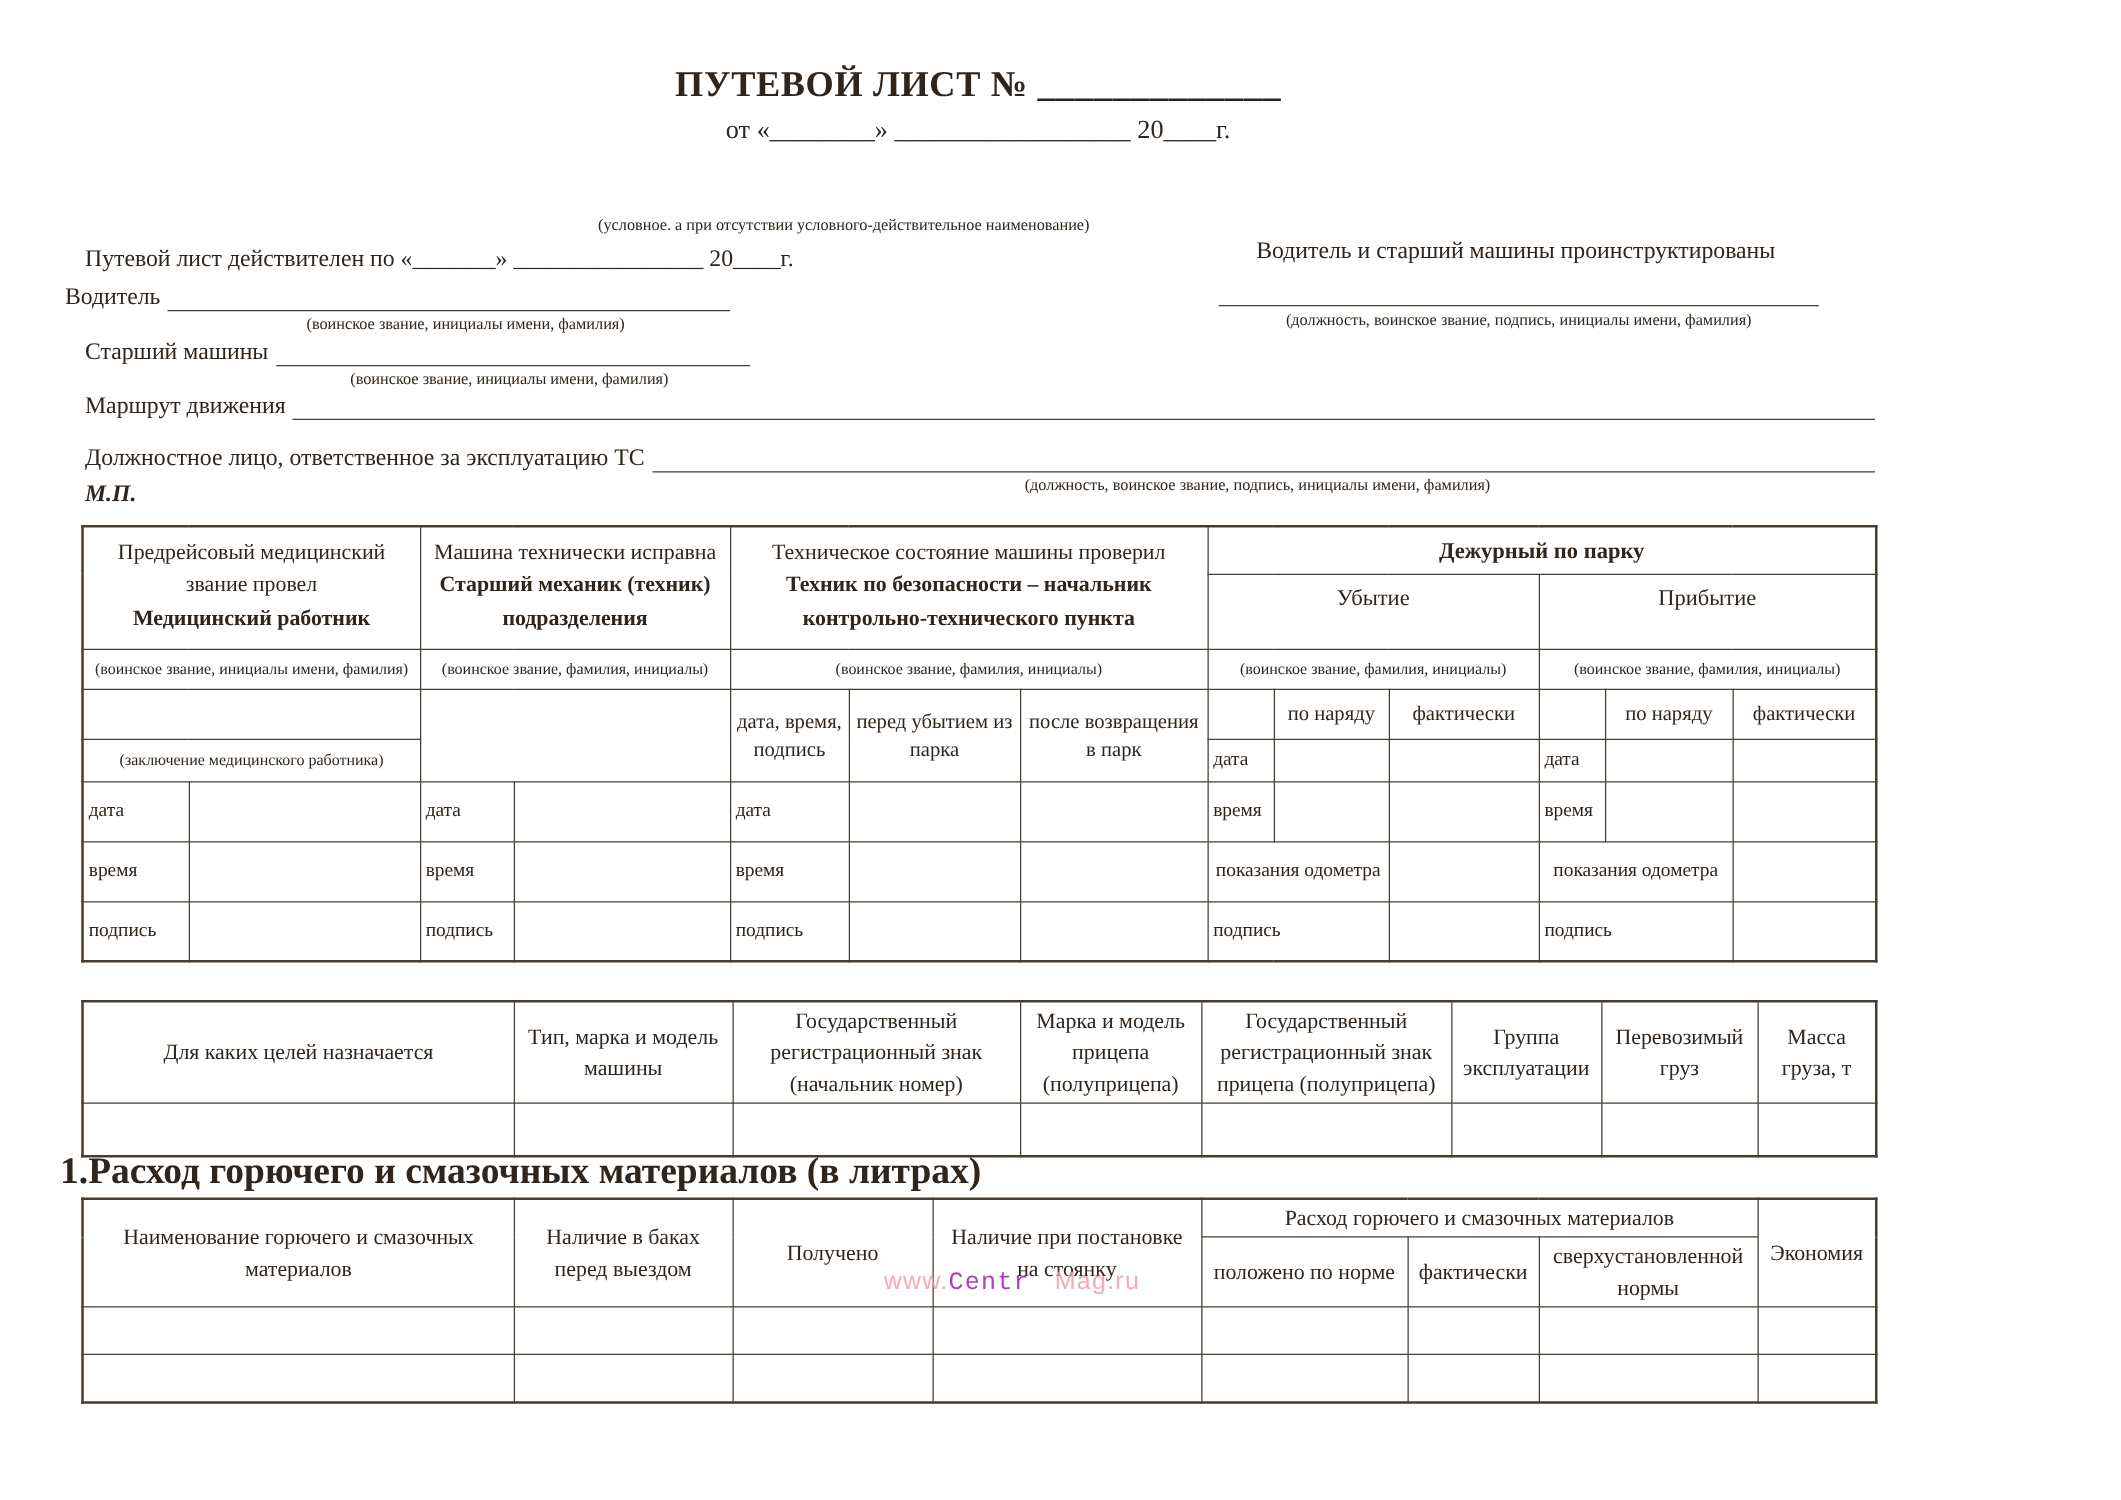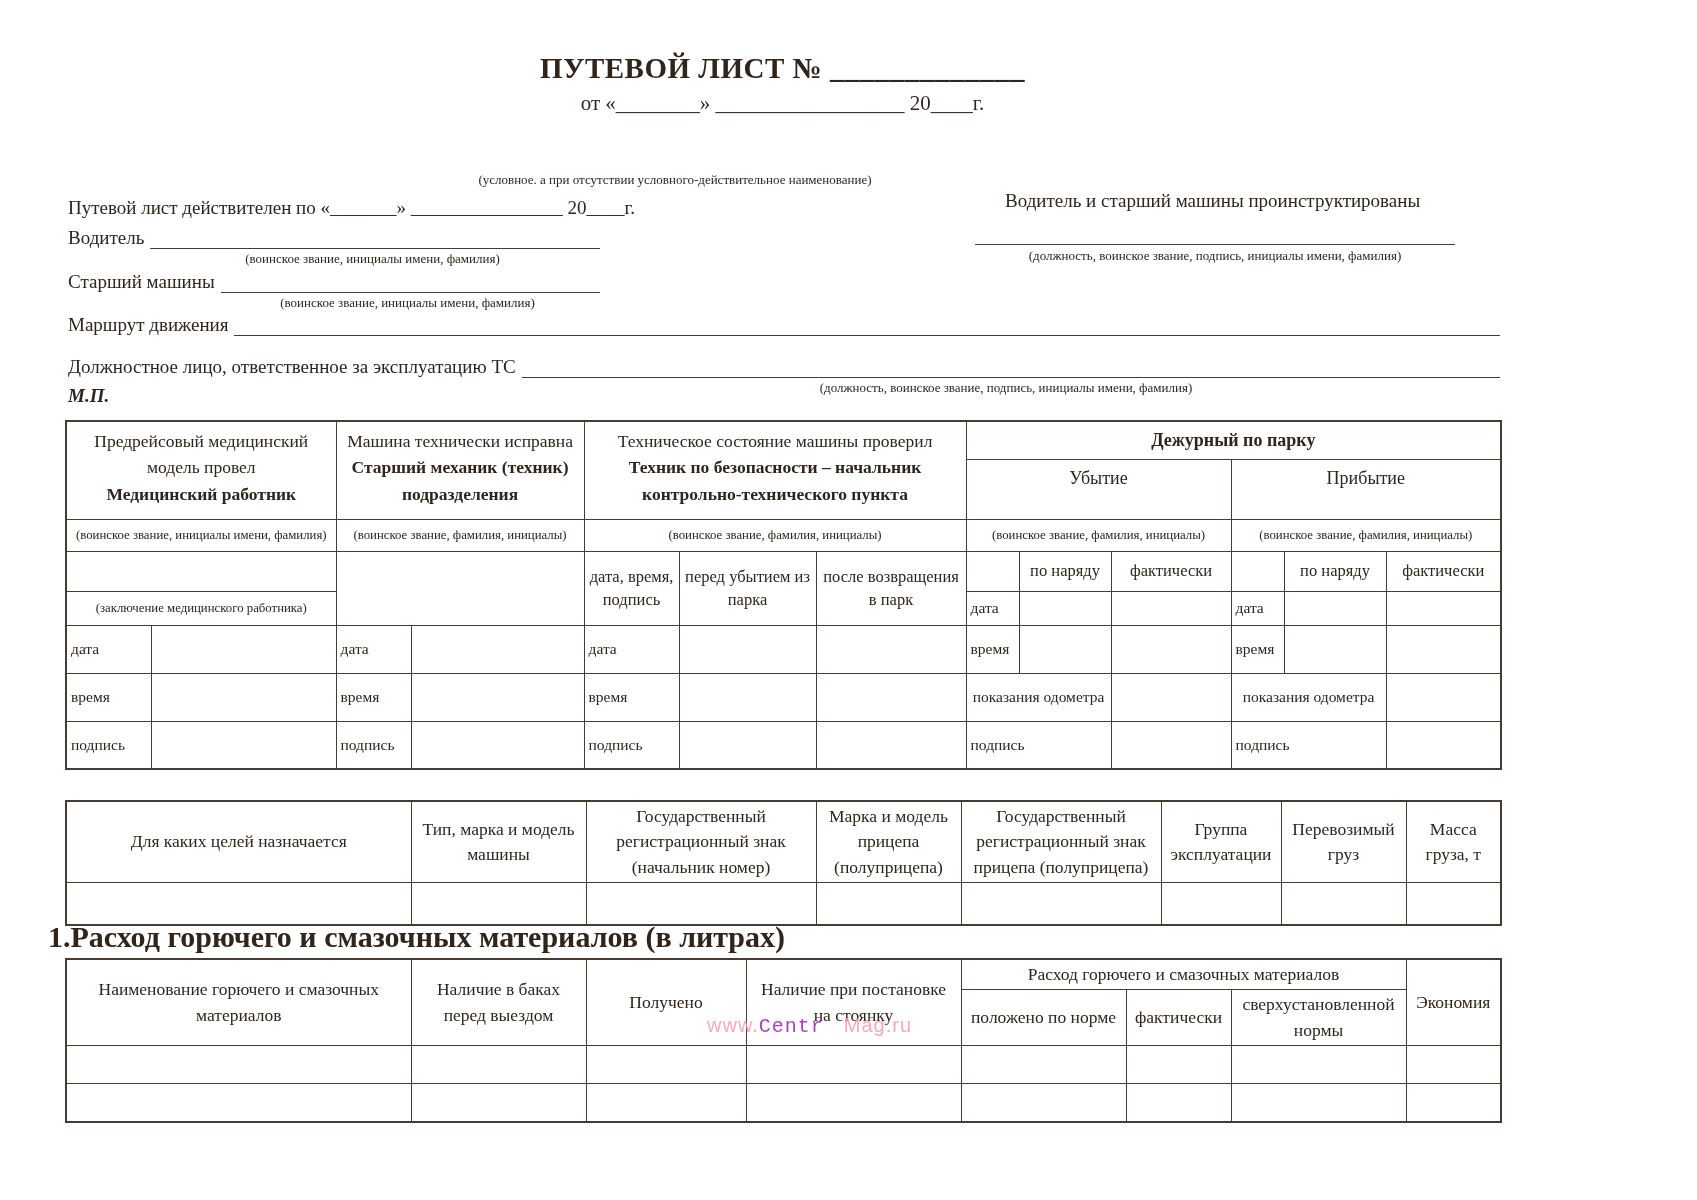--- a/index.html
+++ b/index.html
@@ -53,21 +53,21 @@
   </div>
 
   <div class="abs cap-s" style="left:445px; top:172px; width:460px;">(условное. а при отсутствии условного-действительное наименование)</div>
 
   <div class="abs plain" style="left:68px; top:197px;">Путевой лист действителен по «_______» ________________   20____г.</div>
 
   <div class="abs plain" style="left:1005px; top:190px;">Водитель и старший машины проинструктированы</div>
   <div class="abs" style="left:975px; top:220px; width:480px; border-bottom:1.5px solid #473c31; height:24px;"></div>
   <div class="abs cap-s" style="left:975px; top:248px; width:480px;">(должность, воинское звание, подпись, инициалы имени, фамилия)</div>
 
-  <div class="abs fline" style="left:68px; top:226px; width:532px;align-items:flex-end;">
+  <div class="abs fline" style="left:52px; top:226px; width:532px;align-items:flex-end;">
     <span class="lbl">Водитель</span>
     <span class="fill"></span>
   </div>
   <div class="abs cap-s" style="left:145px; top:251px; width:455px;">(воинское звание, инициалы имени, фамилия)</div>
 
   <div class="abs fline" style="left:68px; top:270px; width:532px;">
     <span class="lbl">Старший машины</span>
     <span class="fill"></span>
   </div>
   <div class="abs cap-s" style="left:215px; top:295px; width:385px;">(воинское звание, инициалы имени, фамилия)</div>
@@ -96,21 +96,21 @@
       <col style="width:53px">
         <col style="width:92px">
         <col style="width:120px">
       <col style="width:53px">
         <col style="width:102px">
         <col style="width:115px">
     </colgroup>
     <tbody>
         <tr style="height:38px;">
       <td colspan="2" rowspan="2" class="hdr">
-        <div>Предрейсовый медицинский модель провел</div>
+        <div>Предрейсовый медицинский звание провел</div>
         <div class="ttl">Медицинский работник</div>
       </td>
       <td colspan="2" rowspan="2" class="hdr">
         <div>Машина технически исправна</div>
         <div class="ttl">Старший механик (техник) подразделения</div>
       </td>
       <td colspan="3" rowspan="2" class="hdr">
         <div>Техническое состояние машины проверил</div>
         <div class="ttl">Техник по безопасности – начальник контрольно-технического пункта</div>
       </td>

